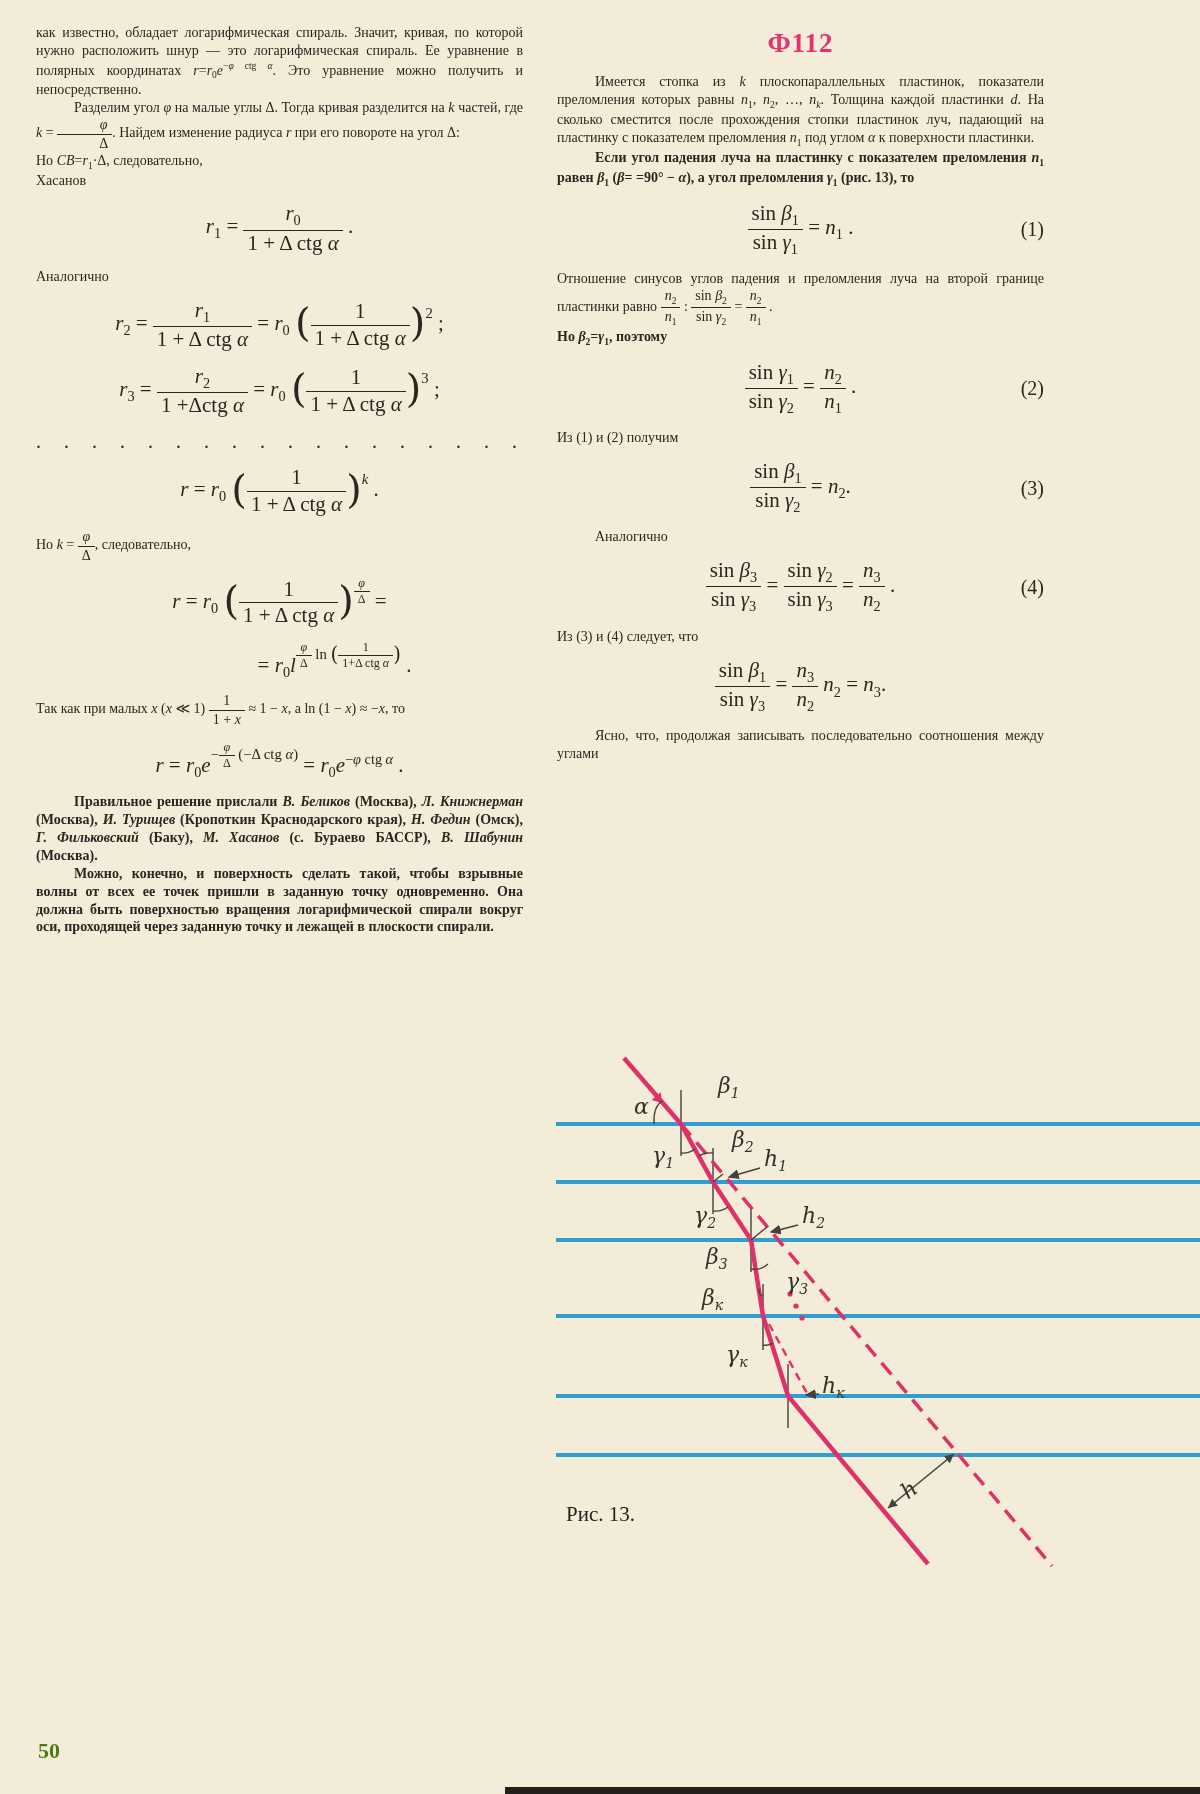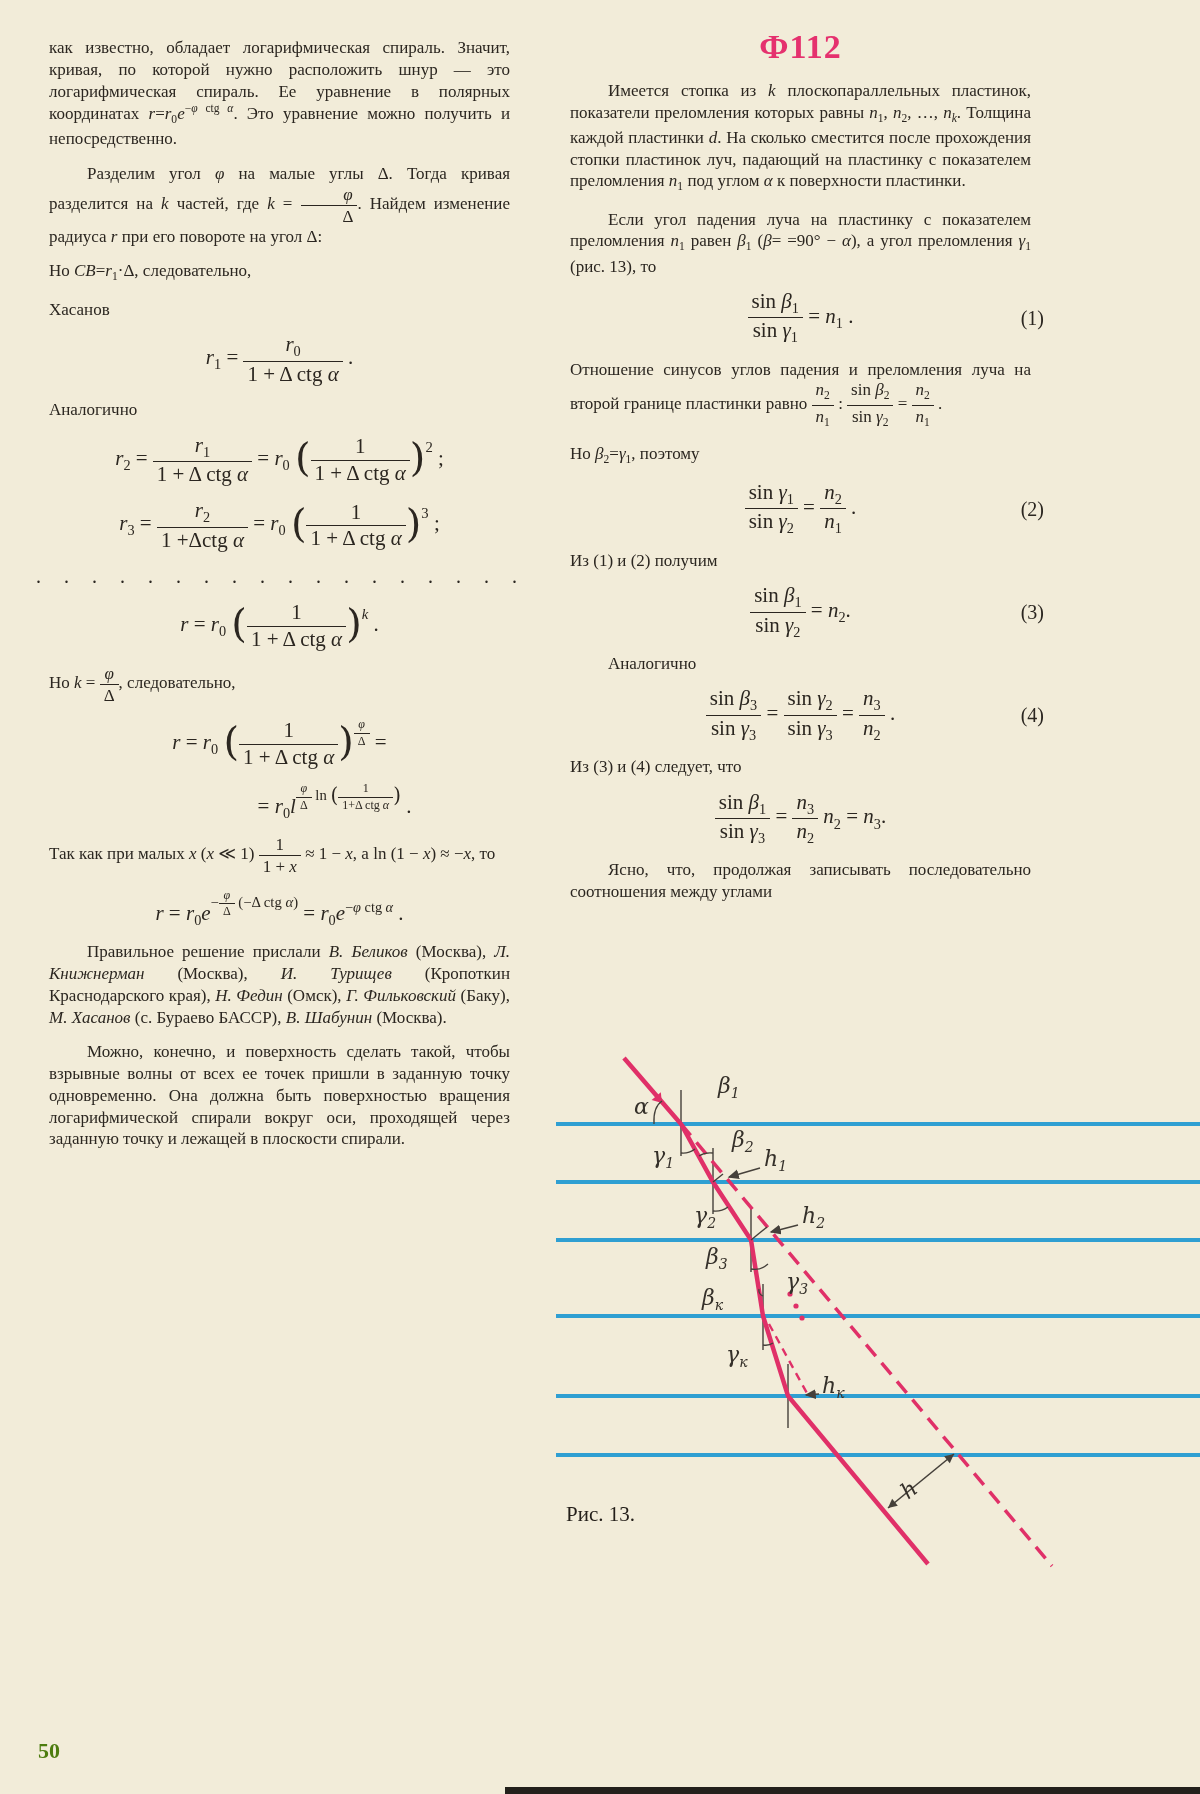--- a/index.html
+++ b/index.html
@@ -6,42 +6,42 @@
   html,body { background:#6f6b63; }
   .page {
     position:relative; width:1200px; height:1794px; margin:0 auto;
     background:#f2ecd9; overflow:hidden;
     font-family:"Liberation Serif","DejaVu Serif",serif; color:#2b2620;
   }
   .col { position:absolute; top:24px; }
   .col.left  { left:36px;  width:487px; }
   .col.right { left:557px; width:487px; }
 
-  p.body { font-size:17px; line-height:1.28; text-align:justify; color:#2b2620; margin:13px; }
+  p.body { font-size:14px; line-height:1.28; text-align:justify; color:#2b2620; margin:0; }
   p.ind  { text-indent:38px; }
-  .sp    { margin-top:15px; }
+  .sp    { margin-top:15px;font-weight:bold; }
 
   .eq { position:relative; text-align:center; font-size:21px; line-height:1.15; margin:13px 0; color:#2b2620; }
   .eq .tag { position:absolute; right:0; top:50%; transform:translateY(-50%); font-size:20px; }
   .eq.shift { padding-left:110px; }
 
   .fr { display:inline-block; vertical-align:middle; text-align:center; line-height:1.12; }
   .fr .nu { display:block; padding:0 4px 1px; }
   .fr .de { display:block; border-top:1.4px solid currentColor; padding:1px 4px 0; }
   .fr.sm  { font-size:0.82em; }
 
   .bp { font-size:1.9em; vertical-align:middle; line-height:1; position:relative; top:-2px; font-family:"DejaVu Serif",serif; }
   .bp.sm { font-size:1.35em; top:-1px; }
   .ex { vertical-align:0.85em; font-size:0.70em; line-height:1; display:inline-block; }
   sub { font-size:0.68em; }
   sup { font-size:0.68em; }
 
   .dots { letter-spacing:9px; font-size:20px; margin:7px 0 2px; white-space:nowrap; overflow:hidden; color:#2b2620; }
 
-  .prob-title { text-align:center; color:#e5316e; font-weight:bold; font-size:34px; letter-spacing:1px; margin:4px 0 14px; }
+  .prob-title { text-align:center; color:#e5316e; font-weight:bold; font-size:27px; letter-spacing:1px; margin:4px 0 14px; }
   .problem { color:#e5316e; }
 
   .pageno { position:absolute; left:38px; top:1738px; font-weight:bold; font-size:22px; color:#4d7c0f; }
 
   .figure { position:absolute; left:556px; top:1056px; width:644px; height:512px; }
   .figure svg { display:block; }
   .figure text { font-family:"DejaVu Serif","Liberation Serif",serif; font-style:italic; font-size:22px; fill:#35302a; }
   .figure tspan.sub { font-size:14px; }
   .fig-caption { position:absolute; left:10px; top:446px; font-weight:normal; font-size:21px; color:#241f1a; }
 

